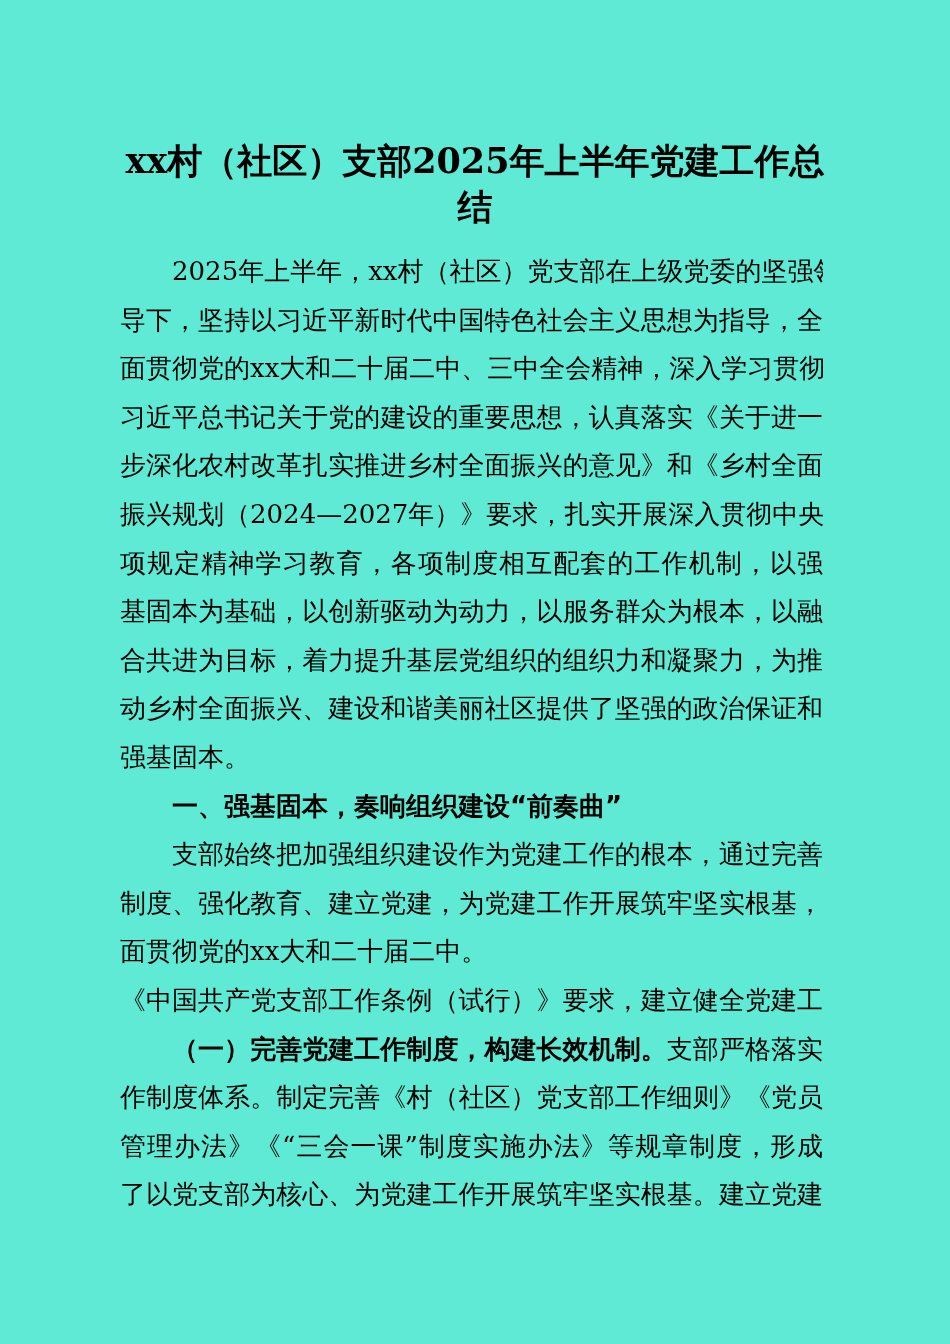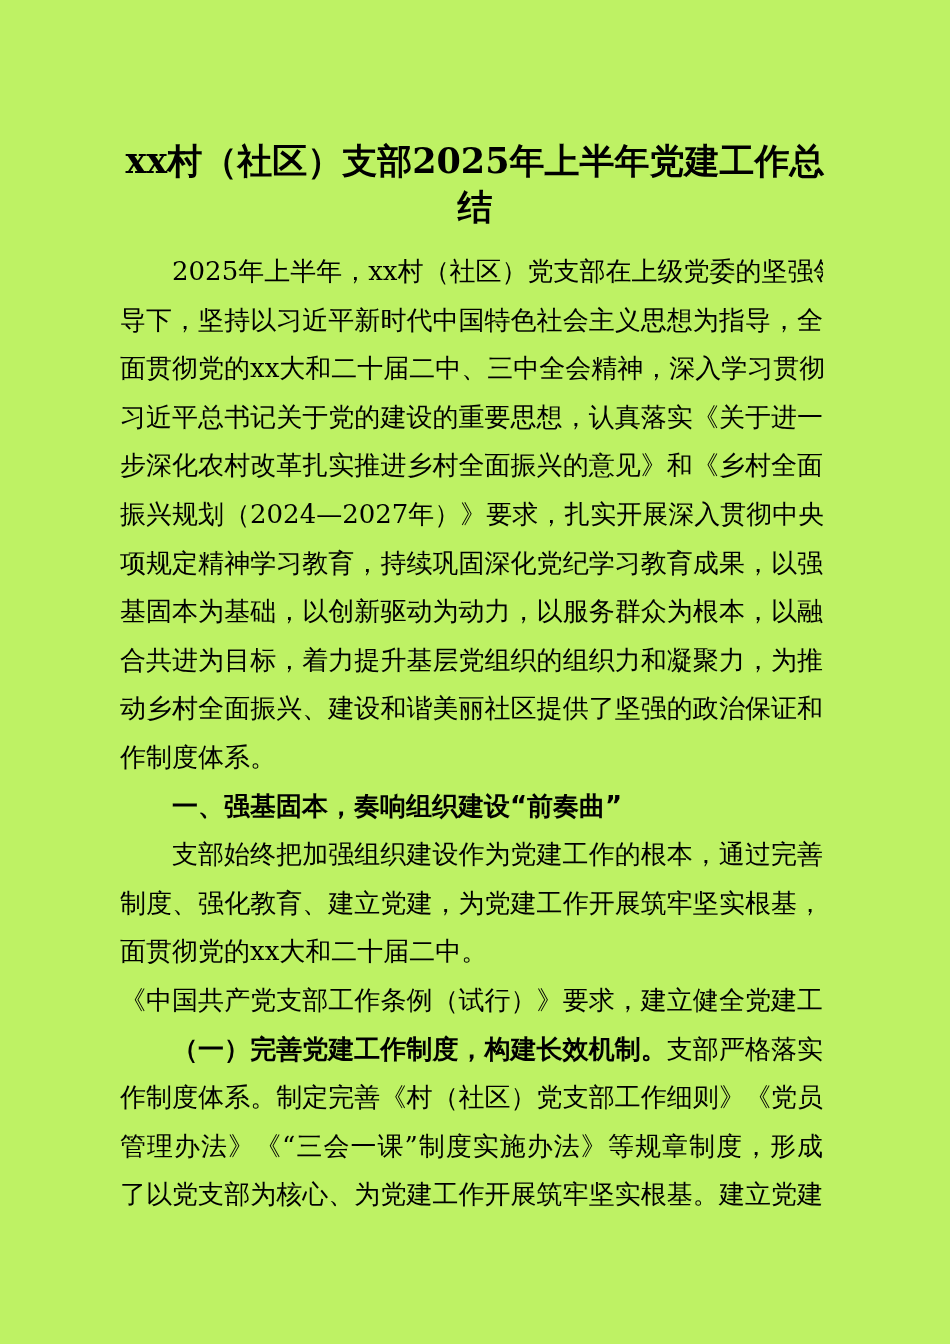--- a/index.html
+++ b/index.html
@@ -1,17 +1,17 @@
 <!DOCTYPE html>
 <html><head>
 <meta charset="utf-8">
 <style>
   html, body { margin: 0; padding: 0; background: #ffffff; }
   body { width: 950px; height: 1344px; position: relative; overflow: hidden; color: #000; }
-  .page { position: absolute; left: 0; top: 0; width: 950px; height: 1344px; background: #bef264; }
+  .page { position: absolute; left: 0; top: 0; width: 950px; height: 1344px; background: #5eead4; }
   .title {
     position: absolute; left: 100px; width: 750px; text-align: center;
     font-family: "DejaVu Serif", "Liberation Serif", serif; font-weight: bold;
     font-size: 35px; line-height: 46px; top: 138px;
   }
   .title .tline { display: block; height: 46px; }
   .body {
     position: absolute; left: 120px; top: 247px; width: 703px;
     font-family: "DejaVu Serif", "Liberation Serif", serif;
     font-size: 26px;
@@ -36,25 +36,25 @@
   </div>
 
   <div class="body">
     <div>
       <span class="line indent">2025年上半年，xx村（社区）党支部在上级党委的坚强领</span>
       <span class="line">导下，坚持以习近平新时代中国特色社会主义思想为指导，全</span>
       <span class="line">面贯彻党的xx大和二十届二中、三中全会精神，深入学习贯彻</span>
       <span class="line">习近平总书记关于党的建设的重要思想，认真落实《关于进一</span>
       <span class="line">步深化农村改革扎实推进乡村全面振兴的意见》和《乡村全面</span>
       <span class="line">振兴规划（2024—2027年）》要求，扎实开展深入贯彻中央八</span>
-      <span class="line">项规定精神学习教育，持续巩固深化党纪学习教育成果，以强</span>
+      <span class="line">项规定精神学习教育，各项制度相互配套的工作机制，以强</span>
       <span class="line">基固本为基础，以创新驱动为动力，以服务群众为根本，以融</span>
       <span class="line">合共进为目标，着力提升基层党组织的组织力和凝聚力，为推</span>
       <span class="line">动乡村全面振兴、建设和谐美丽社区提供了坚强的政治保证和</span>
-      <span class="line last">作制度体系。</span>
+      <span class="line last">强基固本。</span>
     </div>
 
     <span class="line indent heading">一、强基固本，奏响组织建设“前奏曲”</span>
 
     <div>
       <span class="line indent">支部始终把加强组织建设作为党建工作的根本，通过完善</span>
       <span class="line">制度、强化教育、建立党建，为党建工作开展筑牢坚实根基，</span>
       <span class="line last">面贯彻党的xx大和二十届二中。</span>
     </div>
 

